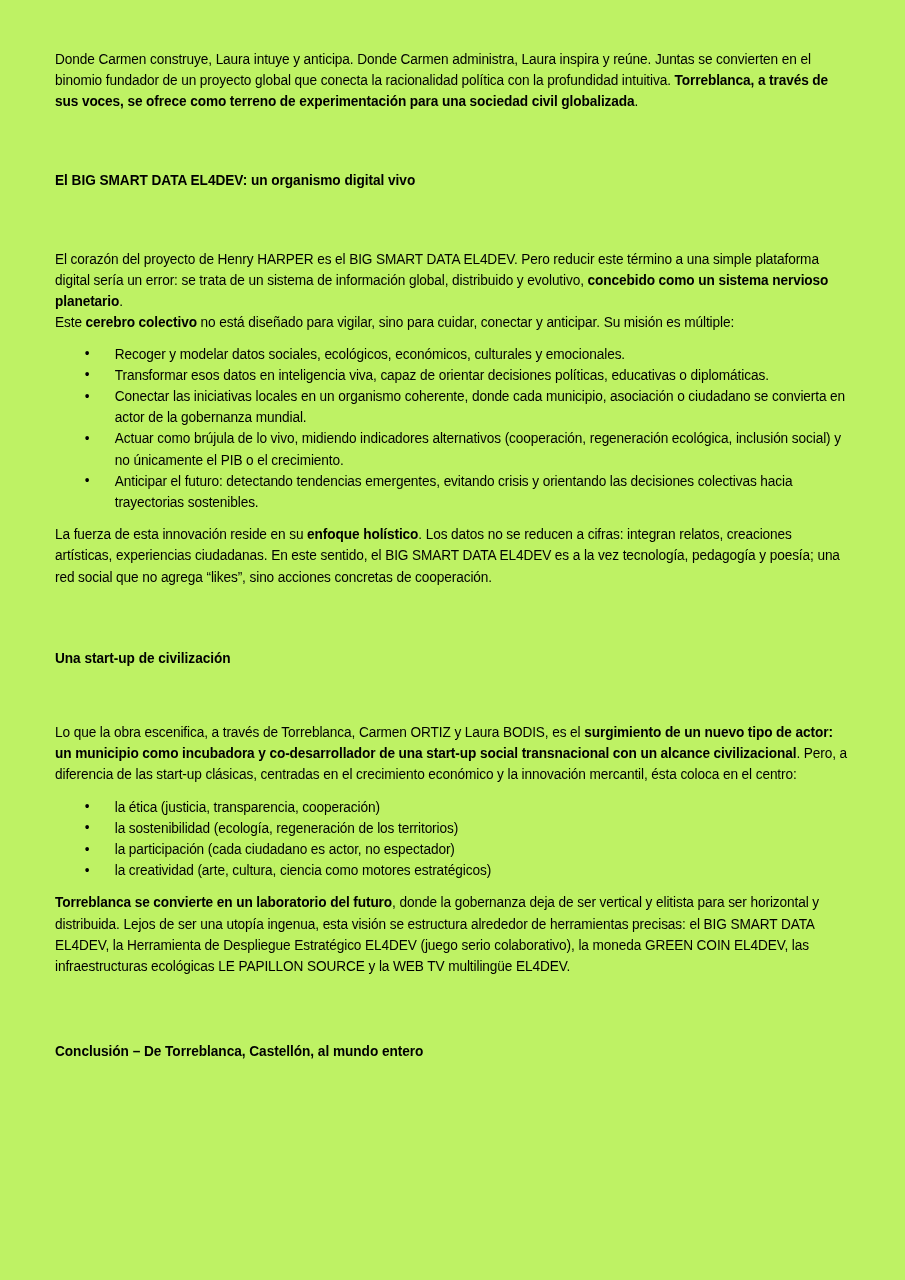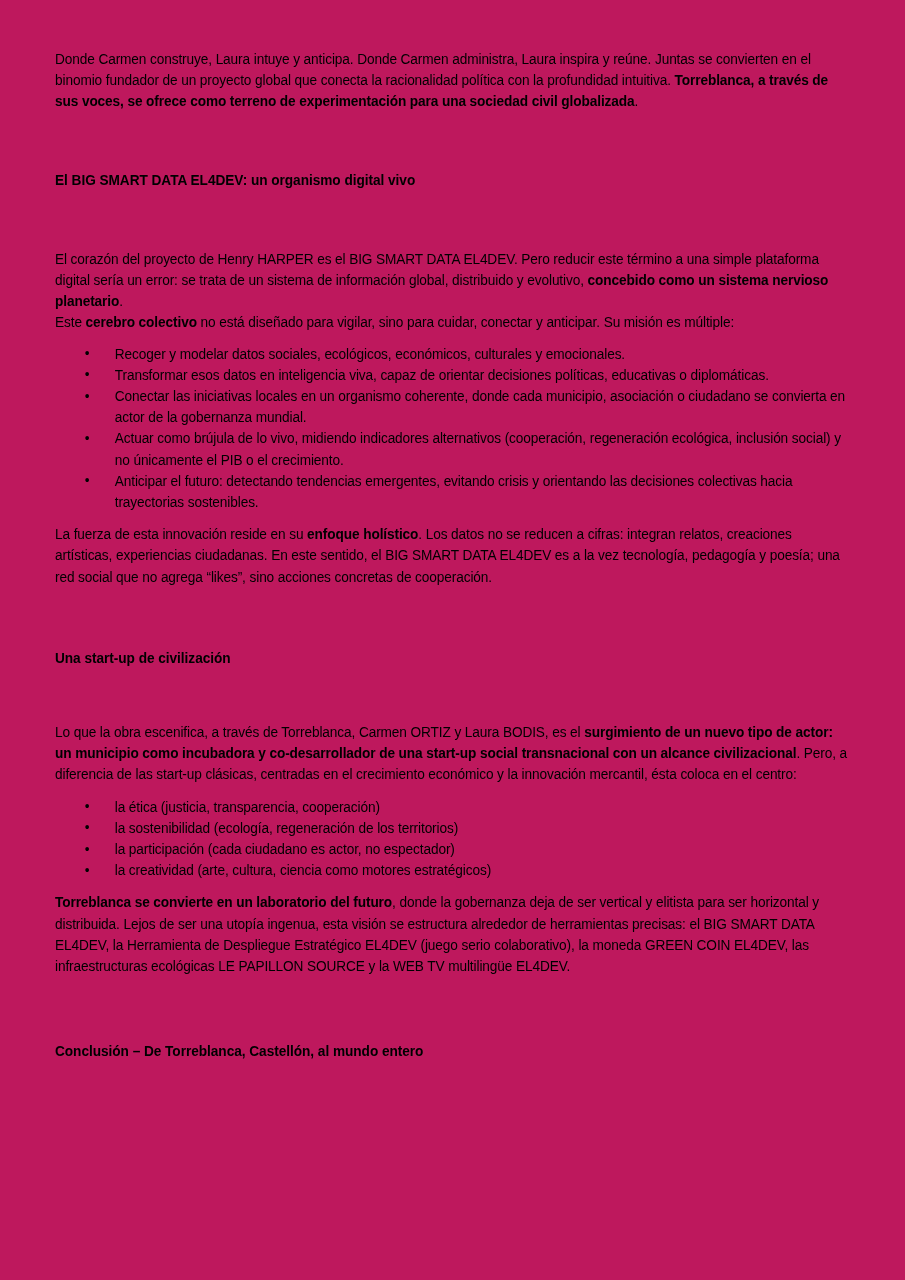--- a/index.html
+++ b/index.html
@@ -14,21 +14,21 @@
     overflow: hidden;
     font-family: "Liberation Sans", "DejaVu Sans", sans-serif;
     color: #000000;
     -webkit-font-smoothing: antialiased;
   }
   .page {
     position: absolute;
     left: 0; top: 0;
     width: 905px;
     height: 1280px;
-    background: #be185d;
+    background: #bef264;
   }
   .content {
     position: absolute;
     left: 55px;
     top: 48px;
     width: 797px;
   }
   p.para, h2.heading, ul.bullets {
     margin: 0;
     padding: 0;

